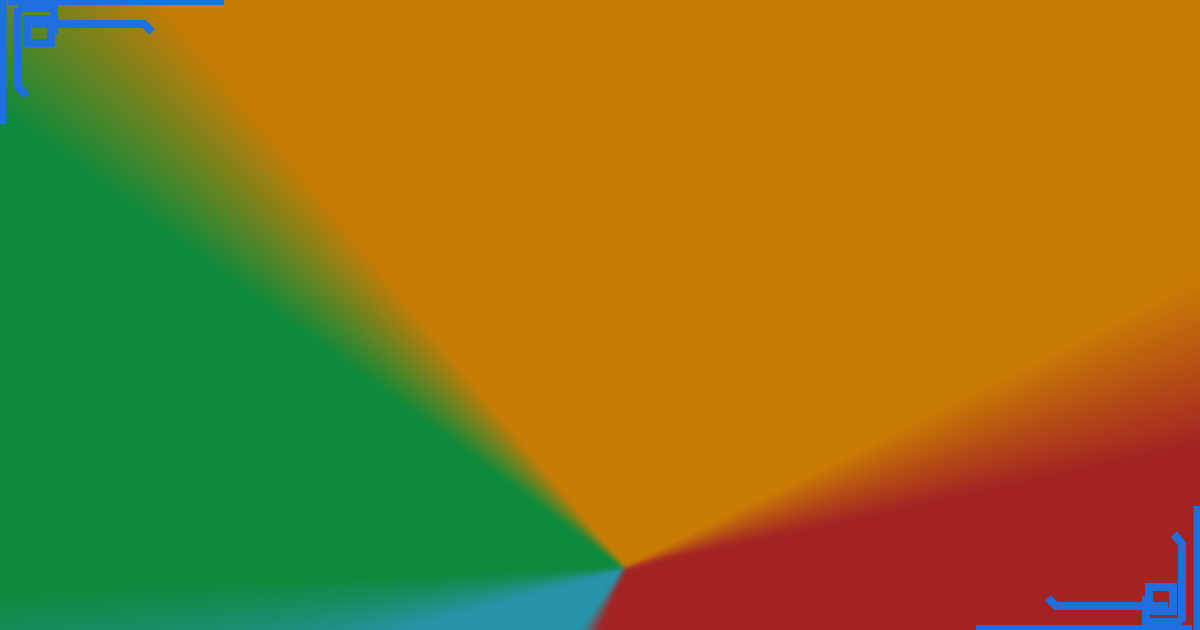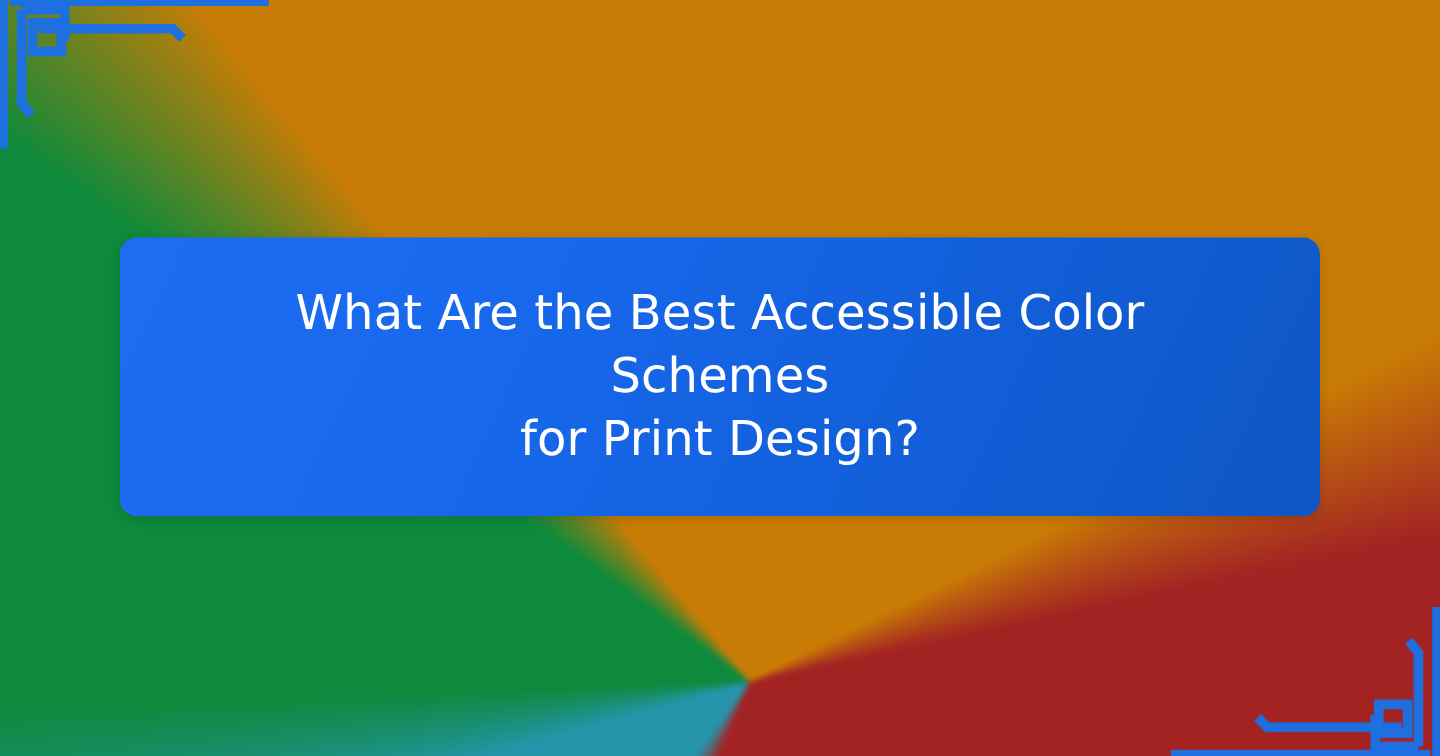--- a/index.html
+++ b/index.html
@@ -111,17 +111,14 @@
     <svg viewBox="0 0 230 130" fill="none" xmlns="http://www.w3.org/2000/svg">
       <path d="M8 0 V132" stroke="#1E6FE0" stroke-width="9"></path>
       <path d="M24 14 V92 L32 102" stroke="#1E6FE0" stroke-width="8"></path>
       <path d="M14 6 H230" stroke="#1E6FE0" stroke-width="10"></path>
       <path d="M24 14 H60 V40" stroke="#1E6FE0" stroke-width="8"></path>
       <path d="M38 30 H150 L158 38" stroke="#1E6FE0" stroke-width="8"></path>
       <rect x="33" y="25" width="24" height="24" stroke="#1E6FE0" stroke-width="8"></rect>
     </svg>
   </div>
 
-  <div class="banner">
-    <div class="banner-title"><span>What Are the Best Accessible Color Schemes</span><br><span>for Print Design?</span></div>
-  </div>
 
 </div>
 
 </body></html>

